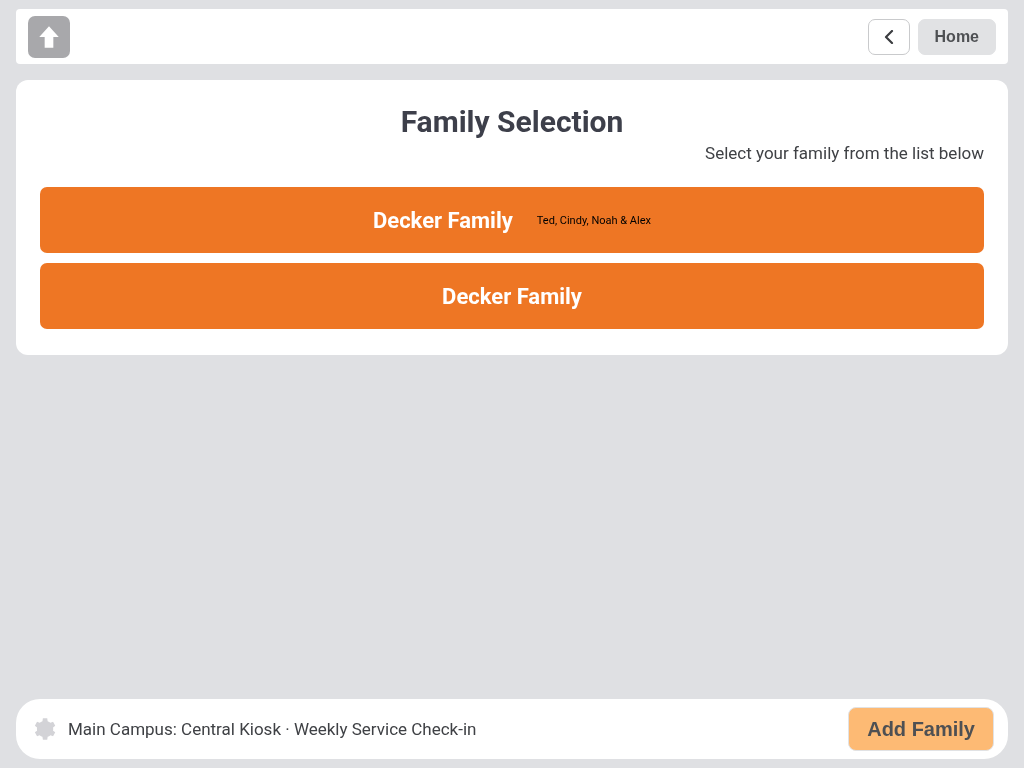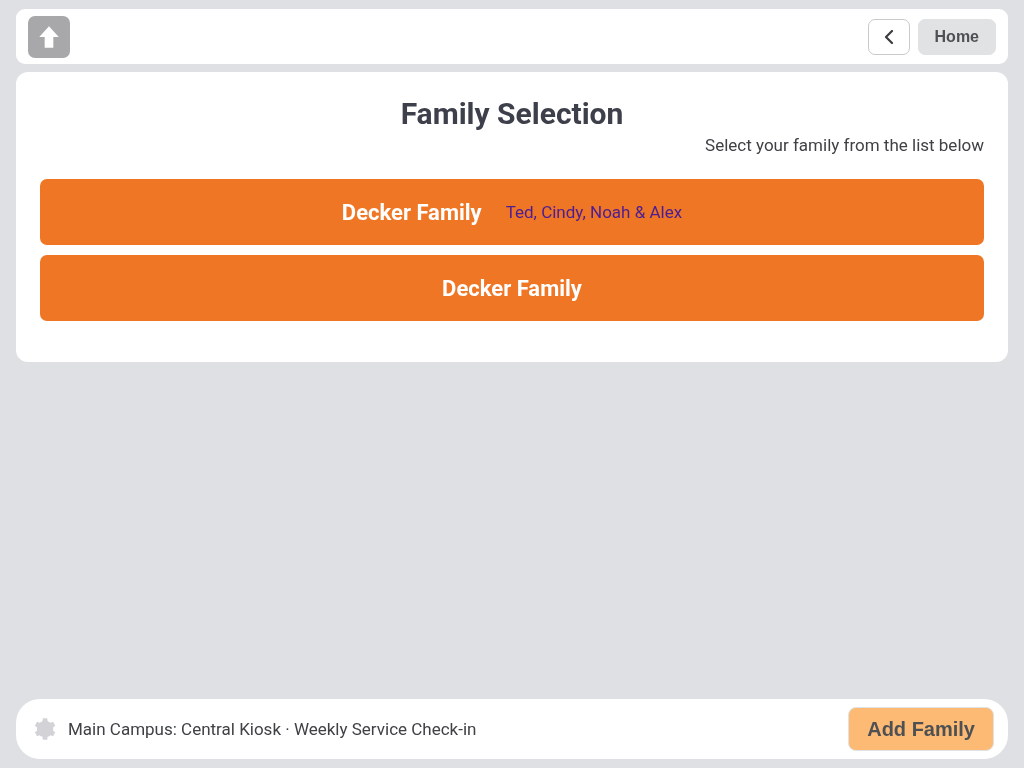--- a/index.html
+++ b/index.html
@@ -12,21 +12,21 @@
       background: #dfe0e3;
       width: 1024px;
       height: 768px;
       overflow: hidden;
       display: flex;
       flex-direction: column;
     }
     .top-bar {
       background: #fff;
       margin: 9px 16px 8px 16px;
-      border-radius: 9px;
+      border-radius: 4px;
       height: 55px;
       display: flex;
       align-items: center;
       justify-content: space-between;
       padding: 0 12px;
     }
     .logo-box {
       width: 42px;
       height: 42px;
       background: #a8a8ab;
@@ -68,23 +68,23 @@
       fill: #3b3d40;
     }
     .btn-home {
       padding: 0 16px;
       background: #e1e2e4;
       color: #4e5053;
       border: 1px solid #e1e2e4;
     }
     .main-card {
       background: #fff;
-      margin: 0 16px;
+      margin: 8px 16px;
       border-radius: 12px;
-      padding: 24px 24px 41px 24px;
+      padding: 24px 24px 26px 24px;
     }
     .page-title {
       font-size: 30px;
       font-weight: 700;
       color: #3d3f4a;
       text-align: center;
       margin-bottom: 4px;
     }
     .page-subtitle {
       font-size: 17px;
@@ -108,23 +108,23 @@
       gap: 24px;
       cursor: pointer;
       padding: 0 20px;
     }
     .family-name {
       font-size: 22px;
       font-weight: 700;
       color: #fff;
     }
     .family-members {
-      font-size: 17px;
+      font-size: 11px;
       font-weight: 400;
-      color: #4c1d95;
+      color: #000000;
     }
     .spacer { flex: 1; }
     .bottom-bar {
       background: #fff;
       margin: 8px 16px 9px 16px;
       border-radius: 24px;
       height: 60px;
       display: flex;
       align-items: center;
       justify-content: space-between;

